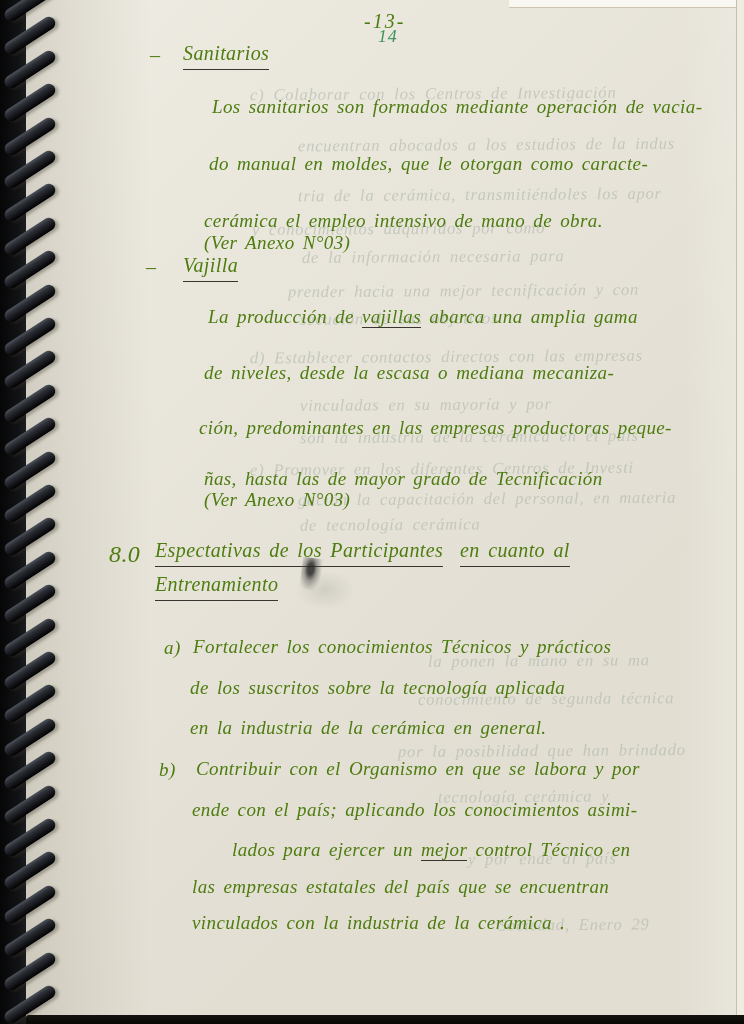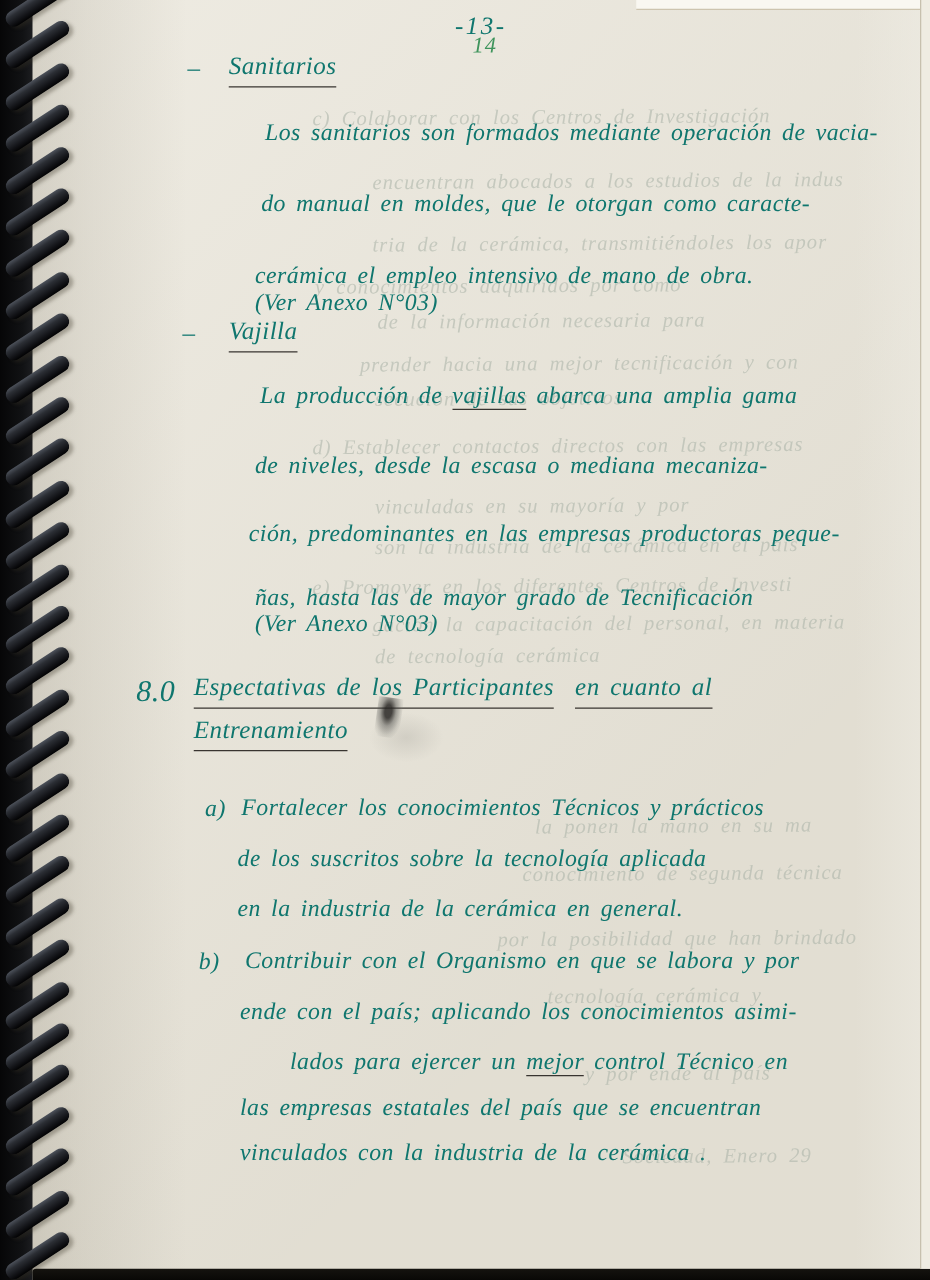--- a/index.html
+++ b/index.html
@@ -35,21 +35,21 @@
     position:absolute;top:0;right:0;width:235px;height:7px;
     background:#f9f7f1;border-bottom:1px solid rgba(170,155,120,.55);
   }
   .right-edge{
     position:absolute;top:0;bottom:9px;right:0;width:7px;
     background:#efece2;border-left:1px solid rgba(150,140,110,.45);
   }
   
   .hw{
     position:absolute;white-space:nowrap;
-    font-style:italic;color:#0f766e;
+    font-style:italic;color:#4d7c0f;
     font-size:19px;letter-spacing:.4px;word-spacing:3px;
   }
   .title-u{border-bottom:1.6px solid #383430;padding-bottom:5px;}
   .u{border-bottom:1.4px solid #383430;}
   .pgnum{font-size:20px;letter-spacing:2px;}
   .sec-title{font-size:20px;}
   .marker{font-size:20px;}
   
   .ghost{
     position:absolute;white-space:nowrap;font-style:italic;

